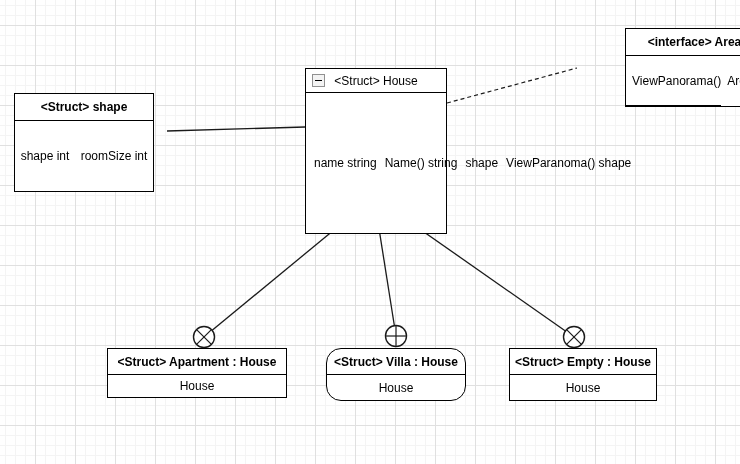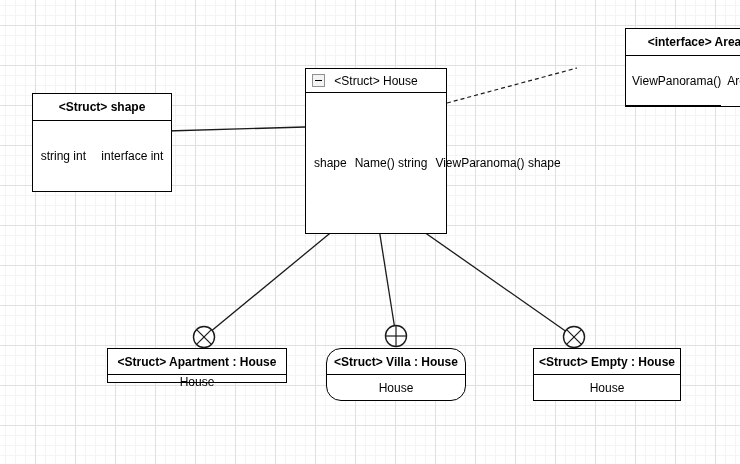--- a/index.html
+++ b/index.html
@@ -78,31 +78,31 @@
     justify-content: center;
   }
   .collapse-icon i {
     display: block;
     width: 7px;
     height: 1px;
     background: #000000;
   }
 
   
-  #node-shape     { left: 32px;  top: 93px;  width: 140px; height: 99px; }
+  #node-shape     { left: 14px;  top: 93px;  width: 140px; height: 99px; }
   #node-shape .node-header { height: 27px; }
   #node-house     { left: 305px; top: 68px;  width: 142px; height: 166px; }
   #node-house .node-header { height: 24px; }
   #node-area      { left: 577px; top: 28px;  width: 139px; height: 79px; margin-left: 48px; }
   #node-area .node-header { height: 27px; }
   #node-area .row.r1 { flex: 0 0 23px; padding-left: 6px; }
   #node-area .row.r2 { padding-left: 6px; }
-  #node-apartment { left: 107px; top: 348px; width: 180px; height: 35px; }
+  #node-apartment { left: 107px; top: 348px; width: 180px; height: 50px; }
   #node-villa     { left: 326px; top: 348px; width: 140px; height: 53px; border-radius: 15px; }
-  #node-empty     { left: 509px; top: 348px; width: 148px; height: 53px; margin-left: 24px; }
+  #node-empty     { left: 509px; top: 348px; width: 148px; height: 53px; }
   .node-small .node-header { height: 26px; }
 </style>
 </head>
 <body>
 
 <div id="canvas">
 
   <svg id="edges" viewBox="0 0 740 464" xmlns="http://www.w3.org/2000/svg">
 
     <line x1="167" y1="131" x2="305" y2="127" stroke="#1a1a1a" stroke-width="1.3"></line>
@@ -130,35 +130,36 @@
     <g>
       <circle cx="574" cy="337" r="10.5" fill="#ffffff" stroke="#1a1a1a" stroke-width="1.4"></circle>
       <line x1="566.6" y1="329.6" x2="581.4" y2="344.4" stroke="#1a1a1a" stroke-width="1.2"></line>
       <line x1="581.4" y1="329.6" x2="566.6" y2="344.4" stroke="#1a1a1a" stroke-width="1.2"></line>
     </g>
   </svg>
 
   <div class="node" id="node-shape">
     <div class="node-header bold">&lt;Struct&gt; shape</div>
     <div class="fields">
-      <div class="row center">string int</div>
-      <div class="row center">interface int</div>
+      <div class="row center">shape int</div>
+      <div class="row center">roomSize int</div>
     </div>
   </div>
 
   <div class="node" id="node-house">
     <div class="node-header">
       <span class="collapse-icon">
           <i></i>
         </span>
       <span>&lt;Struct&gt; House</span>
     </div>
     <div class="fields">
+      <div class="row left">name string</div>
+      <div class="row left">Name() string</div>
       <div class="row left">shape</div>
-      <div class="row left">Name() string</div>
       <div class="row left">ViewParanoma() shape</div>
     </div>
   </div>
 
   <div class="node" id="node-area">
     <div class="node-header bold">&lt;interface&gt; Area</div>
     <div class="fields">
       <div class="row left r1 divider">ViewPanorama()</div>
       <div class="row left r2">Area()</div>
     </div>

